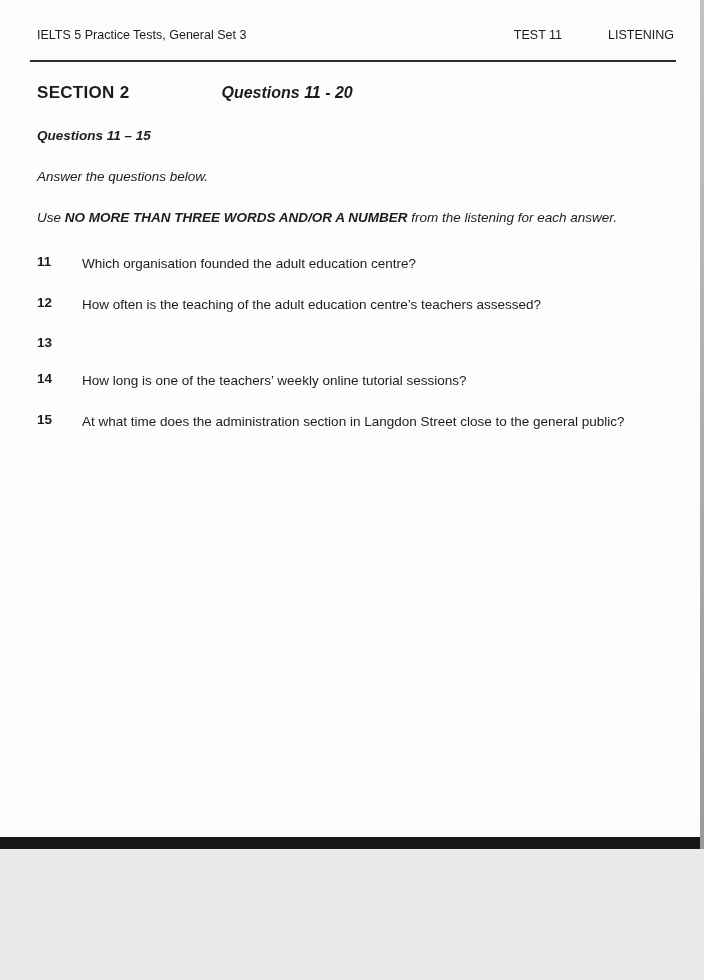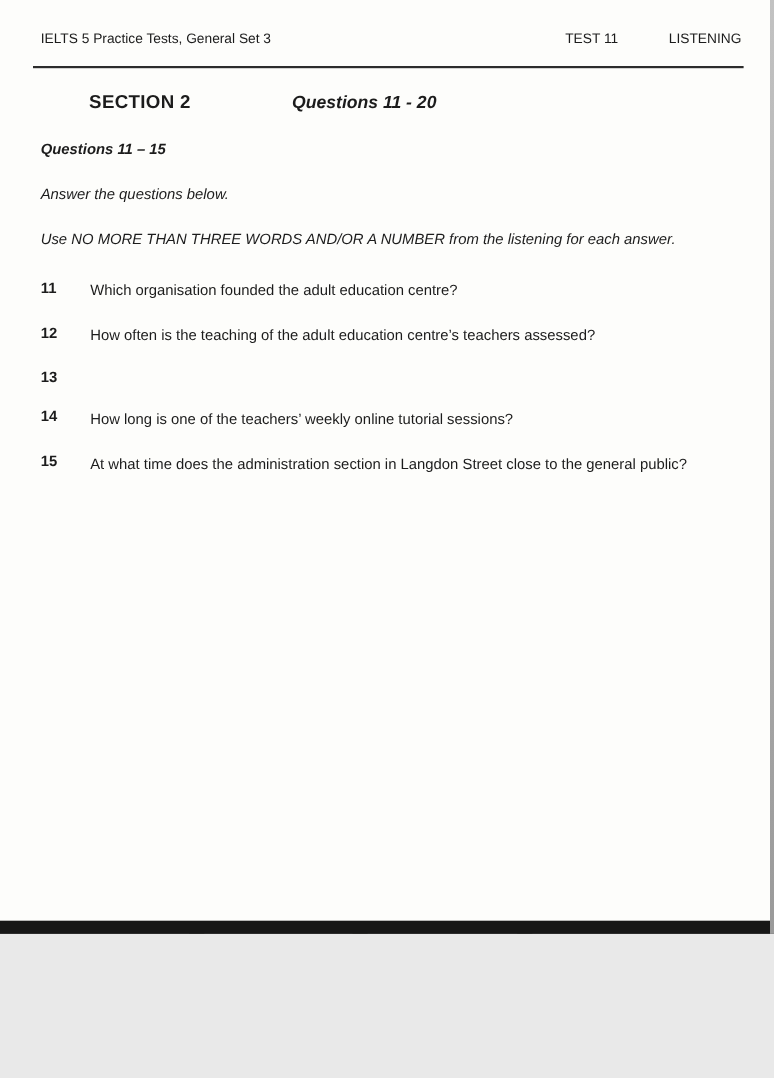--- a/index.html
+++ b/index.html
@@ -39,40 +39,39 @@
     top: 83px; left: 37px; right: 40px;
   }
   .section-heading {
     display: flex;
     align-items: baseline;
   }
   .section-title {
     font-size: 17px;
     font-weight: bold;
     letter-spacing: 0.3px;
-    margin-left: 44px;
   }
   .section-range {
     margin-left: 92px;
     font-size: 16px;
     font-weight: bold;
     font-style: italic;
   }
   .subsection-title {
     margin-top: 25px;
     font-size: 13.5px;
     font-weight: bold;
     font-style: italic;
   }
   .instruction {
     margin-top: 26px;
     font-size: 13.5px;
     font-style: italic;
   }
-  .instruction b { font-weight: normal; }
+  .instruction b { font-weight: bold; }
 
   .questions { margin-top: 29px; }
   .question-row {
     display: flex;
     margin-bottom: 21px;
   }
   .q-num {
     width: 45px;
     flex: 0 0 45px;
     font-size: 13.5px;

